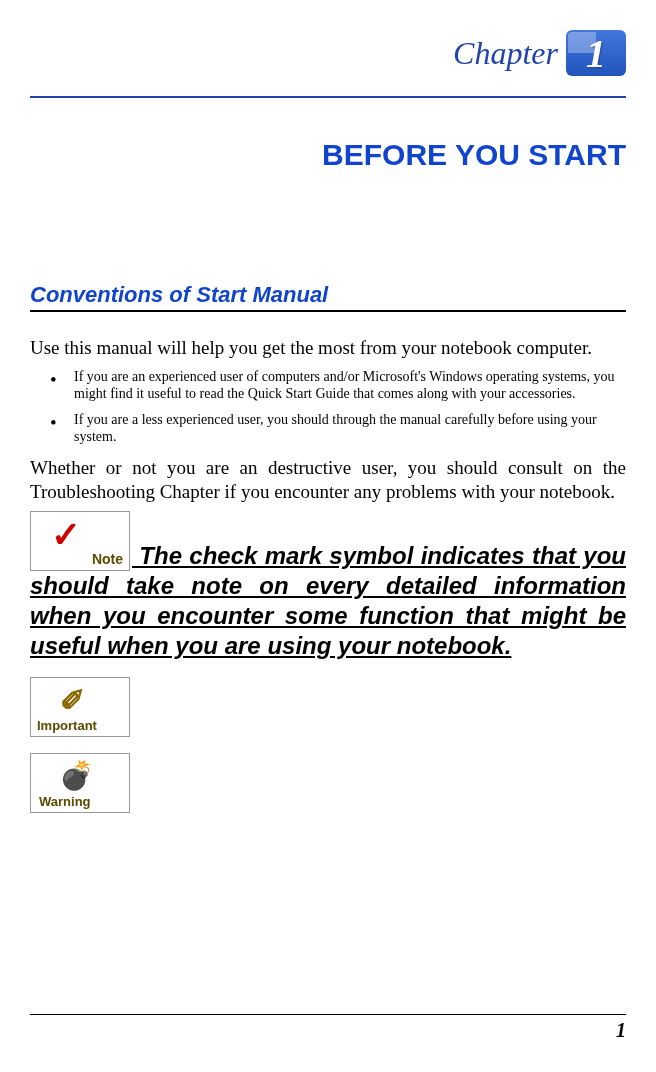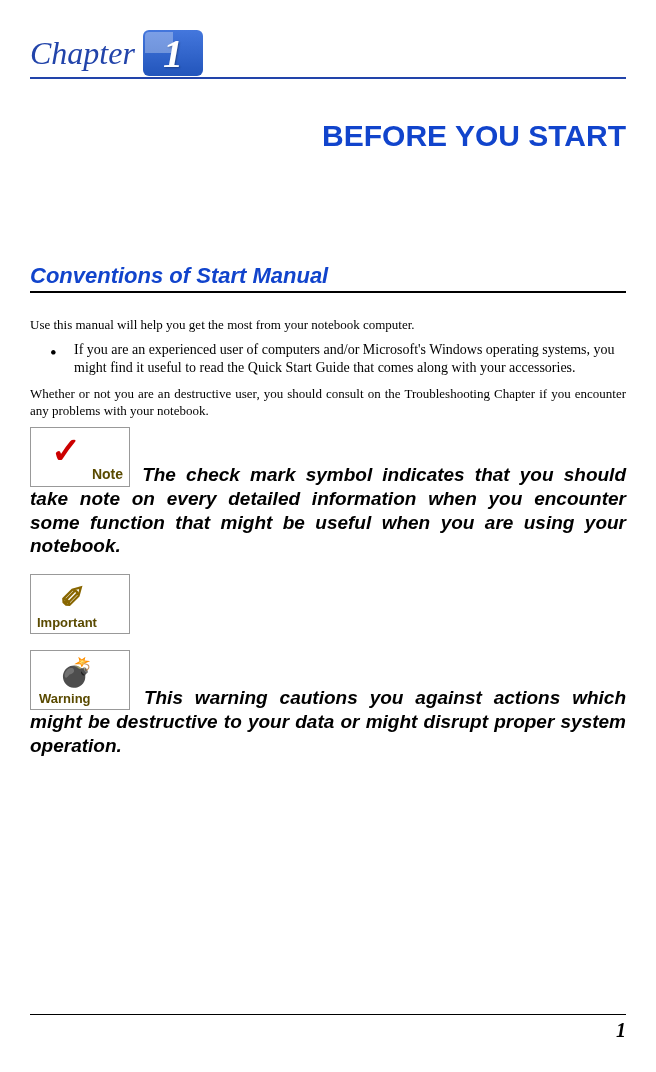--- a/index.html
+++ b/index.html
@@ -10,23 +10,23 @@
     body {
       width: 656px;
       height: 1072px;
       background: #ffffff;
       font-family: "Times New Roman", serif;
       padding: 30px 30px 30px 30px;
       position: relative;
     }
     .chapter-header {
       display: flex;
-      justify-content: flex-start;
+      justify-content: flex-end;
       align-items: center;
-      margin-bottom: 1px;
+      margin-bottom: 20px;
     }
     .chapter-label {
       font-family: Georgia, serif;
       font-style: italic;
       font-size: 32px;
       color: #2244aa;
       margin-right: 8px;
     }
     .chapter-badge {
       width: 60px;
@@ -77,21 +77,21 @@
       font-size: 22px;
       color: #1144cc;
       margin-bottom: 2px;
     }
     .section-rule {
       border: none;
       border-top: 2px solid #000000;
       margin-bottom: 24px;
     }
     .body-text {
-      font-size: 13px;
+      font-size: 19px;
       color: #000000;
       margin-bottom: 8px;
       line-height: 1.25;
     }
     .body-text.justify {
       text-align: justify;
     }
     .bullet-list {
       list-style: none;
       margin-bottom: 10px;
@@ -107,25 +107,26 @@
     .bullet-list li::before {
       content: "•";
       position: absolute;
       left: 20px;
       font-size: 19px;
     }
     .callout {
       font-family: Arial, sans-serif;
       font-weight: bold;
       font-style: italic;
-      font-size: 19px;
+      font-size: 24px;
       color: #000000;
       text-align: justify;
       margin-bottom: 16px;
       line-height: 1.25;
+      text-decoration: underline;
     }
     .callout-icon {
       display: inline-block;
       vertical-align: bottom;
       width: 100px;
       height: 60px;
       border: 1px solid #999;
       background: #ffffff;
       position: relative;
       margin-right: 2px;
@@ -223,32 +224,33 @@
 
 <h1 class="main-title">BEFORE YOU START</h1>
 
 <h2 class="section-heading">Conventions of Start Manual</h2>
 <hr class="section-rule">
 
 <p class="body-text">Use this manual will help you get the most from your notebook computer.</p>
 
 <ul class="bullet-list">
   <li>If you are an experienced user of computers and/or Microsoft's Windows operating systems, you might find it useful to read the Quick Start Guide that comes along with your accessories.</li>
+  <li>If you are a less experienced user, you should through the manual carefully before using your system.</li>
 </ul>
 
 <p class="body-text justify">Whether or not you are an destructive user, you should consult on the Troubleshooting Chapter if you encounter any problems with your notebook.</p>
 
 <p class="callout">
   <span class="callout-icon note-icon"></span><span> The check mark symbol indicates that you should take note on every detailed information when you encounter some function that might be useful when you are using your notebook.</span>
 </p>
 
 <p class="callout">
   <span class="callout-icon important-icon"></span>
 </p>
 
 <p class="callout">
-  <span class="callout-icon warning-icon"></span><span> This warning cautions you against actions which might be destructive to your data or might disrupt proper system operation.</span>
+  <span class="callout-icon warning-icon"></span>
 </p>
 
 <div class="page-footer">
   <hr class="footer-rule">
   <div class="page-number">1</div>
 </div>
 
 </body></html>

